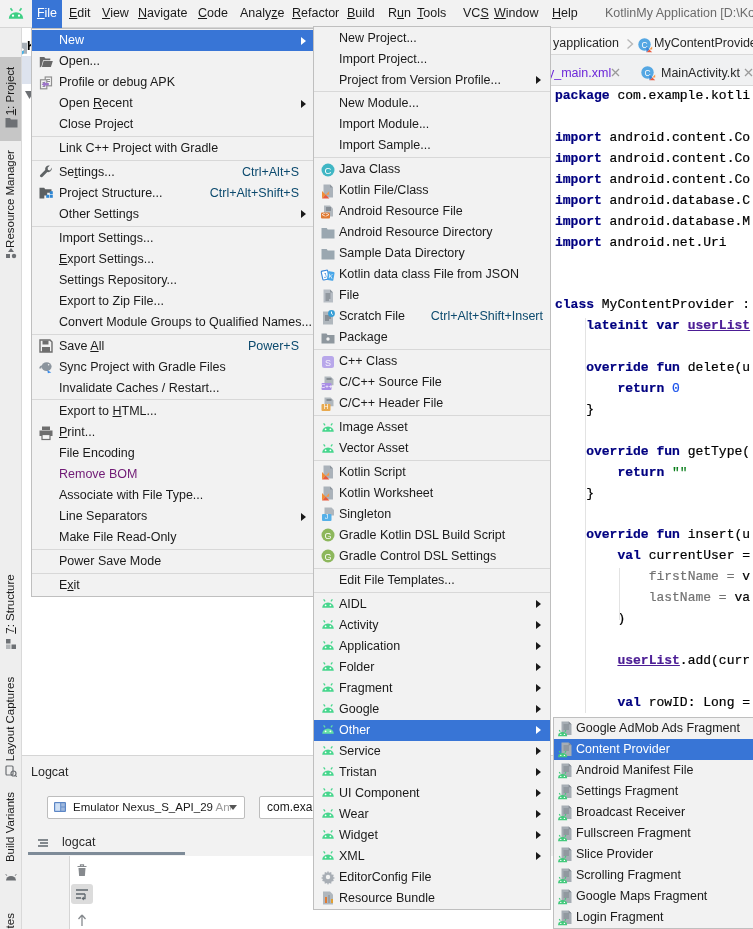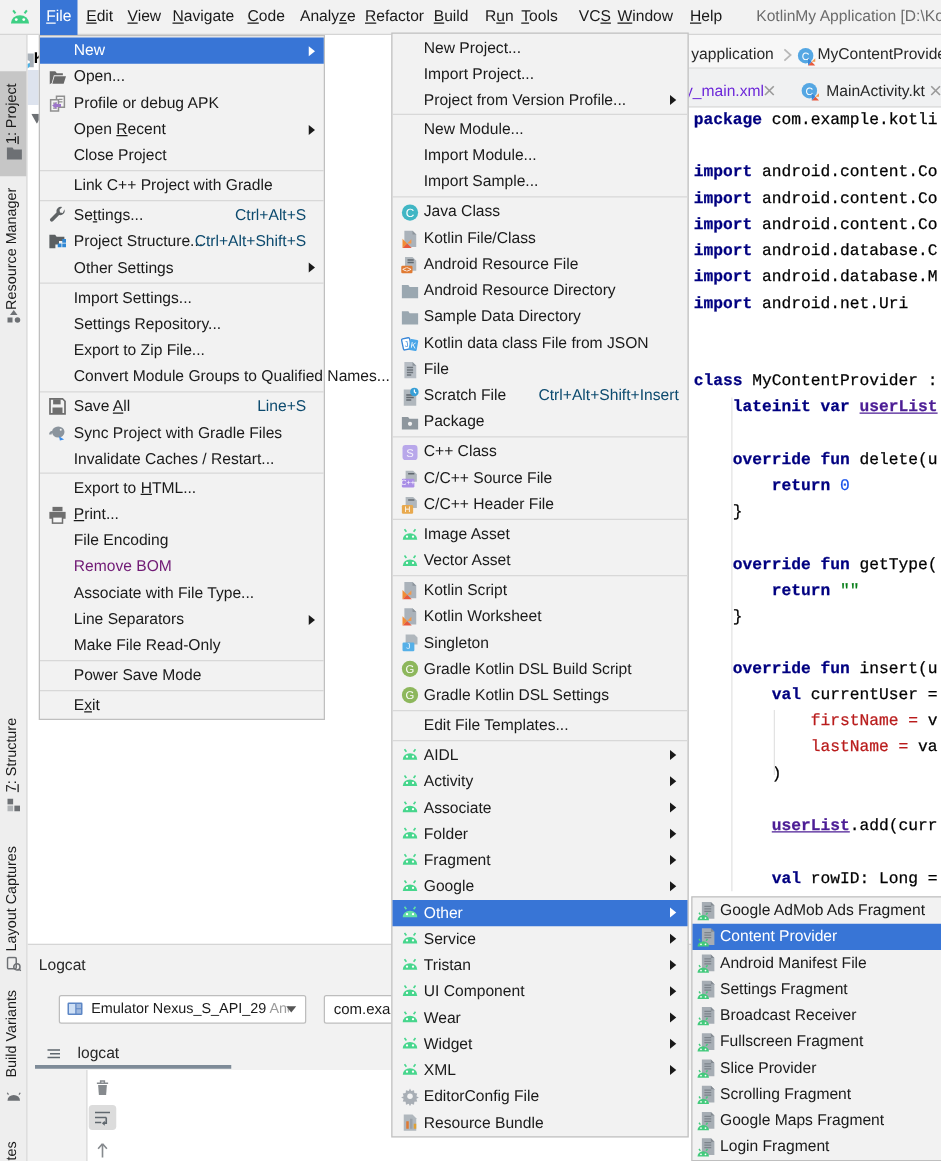--- a/index.html
+++ b/index.html
@@ -14,33 +14,33 @@
 .vtext{position:absolute;white-space:pre;font-size:11.5px;color:#1a1a1a}
 #projpanel{position:absolute;left:22px;top:28px;width:531px;height:727px;background:#fff}
 #logcat{position:absolute;left:22px;top:755px;width:531px;height:174px;background:#f2f2f2;border-top:1px solid #d5d5d5;box-sizing:border-box}
 #crumbs{position:absolute;left:313px;top:28px;width:440px;height:27px;background:#f7f7f7;border-bottom:1px solid #d9d9d9;box-sizing:border-box}
 #tabs{position:absolute;left:313px;top:55px;width:440px;height:31px;background:#f0f1f2;border-bottom:1px solid #d9d9d9;box-sizing:border-box}
 #code{position:absolute;left:555px;top:86.3px;font-family:"Liberation Mono",monospace;font-size:13px;line-height:20.9px;white-space:pre;color:#000}
 .kw{color:#000080;font-weight:bold}
 #code{-webkit-text-stroke:0.2px}
 .num{color:#1750eb}
 .str{color:#067d17}
-.na{color:#b91c1c}
+.na{color:#737373}
 .prop{color:#4c1d95;font-weight:bold;text-decoration:underline}
 .popup{position:absolute;background:#f2f2f2;border:1px solid #bfbfbf;box-sizing:border-box}
 .row{position:relative;height:21px;line-height:21px;white-space:nowrap}
 .row .lbl{position:absolute;top:0}
 .row .sc{position:absolute;top:0;color:#0c4a6e}
 .row .ic{position:absolute;top:2.5px;width:16px;height:16px}
 .row.sel{background:#3875d6;color:#fff}
 .row.dis{color:#701a75}
 .sep{height:1px;background:#d8d8d8;margin:0.95px 0}
 .arr{position:absolute;top:6.5px;width:0;height:0;border-top:4px solid transparent;border-bottom:4px solid transparent;border-left:5px solid #1a1a1a}
 .sel .arr{border-left-color:#fff}
-#filemenu{left:31px;top:28px;width:229px;padding-top:1px}
+#filemenu{left:31px;top:28px;width:283px;padding-top:1px}
 #filemenu .lbl{left:27px}
 #filemenu .ic{left:6px}
 #filemenu .sc{right:14px}
 #filemenu .arr{right:7px}
 #newmenu{left:313px;top:26px;width:238px;padding-top:0.5px}
 #newmenu .lbl{left:25px}
 #newmenu .ic{left:6px}
 #newmenu .sc{right:7px}
 #newmenu .arr{right:9px}
 #othermenu{left:553px;top:717px;width:210px;padding-top:0.4px}
@@ -310,39 +310,42 @@
     </div>
     <div class="row">
       <span class="lbl">Other Settings</span>
       <span class="arr"></span>
     </div>
     <div class="sep"></div>
     <div class="row">
       <span class="lbl">Import Settings...</span>
     </div>
     <div class="row">
+      <span class="lbl"><u>E</u>xport Settings...</span>
+    </div>
+    <div class="row">
       <span class="lbl">Settings Repository...</span>
     </div>
     <div class="row">
       <span class="lbl">Export to Zip File...</span>
     </div>
     <div class="row">
       <span class="lbl">Convert Module Groups to Qualified Names...</span>
     </div>
     <div class="sep"></div>
     <div class="row">
       <span class="ic">
         <svg width="16" height="16" viewBox="0 0 16 16" style="">
           <path d="M2 2h10l2 2v10H2z" fill="none" stroke="#6e6e6e" stroke-width="1.4"></path>
           <rect x="4.5" y="2.5" width="6" height="4" fill="#6e6e6e"></rect>
           <rect x="4" y="9" width="8" height="5" fill="#6e6e6e"></rect>
         </svg>
       </span>
       <span class="lbl">Save <u>A</u>ll</span>
-      <span class="sc">Line+S</span>
+      <span class="sc">Power+S</span>
     </div>
     <div class="row">
       <span class="ic">
         <svg width="16" height="16" viewBox="0 0 16 16" style="">
           <ellipse cx="8.6" cy="7.6" rx="5" ry="4.4" fill="#8b949d"></ellipse>
           <path d="M3.8 6.5C2.2 6.7 1.2 7.9 1.3 9.6l2-.1c0-.9.5-1.5 1.4-1.7z" fill="#8b949d"></path>
           <circle cx="10.6" cy="5.8" r="0.8" fill="#f2f2f2"></circle>
           <path d="M9.2 10.9l.7 3.4 3.4-.7z" fill="#3c8dea"></path>
         </svg>
       </span>
@@ -605,21 +608,21 @@
       </span>
       <span class="lbl">Gradle Kotlin DSL Build Script</span>
     </div>
     <div class="row">
       <span class="ic">
         <svg width="16" height="16" viewBox="0 0 16 16" style="">
           <circle cx="8" cy="8" r="6.5" fill="#8db75c"></circle>
           <text x="8" y="11.5" font-family="Liberation Sans" font-size="9" fill="#fff" text-anchor="middle">G</text>
         </svg>
       </span>
-      <span class="lbl">Gradle Kotlin DSL Settings</span>
+      <span class="lbl">Gradle Control DSL Settings</span>
     </div>
     <div class="sep"></div>
     <div class="row">
       <span class="lbl">Edit File Templates...</span>
     </div>
     <div class="sep"></div>
     <div class="row">
       <span class="ic">
         <svg width="16" height="16" viewBox="0 0 16 16" style="">
           <path d="M3.6 3.4l1.5 2M12.4 3.4l-1.5 2" stroke="#47d68d" stroke-width="1.3"></path>
@@ -645,21 +648,21 @@
     </div>
     <div class="row">
       <span class="ic">
         <svg width="16" height="16" viewBox="0 0 16 16" style="">
           <path d="M3.6 3.4l1.5 2M12.4 3.4l-1.5 2" stroke="#47d68d" stroke-width="1.3"></path>
           <path d="M2.2 11.8a5.8 5.3 0 0 1 11.6 0z" fill="#47d68d"></path>
           <circle cx="5.6" cy="9.3" r="0.9" fill="#fff"></circle>
           <circle cx="10.4" cy="9.3" r="0.9" fill="#fff"></circle>
         </svg>
       </span>
-      <span class="lbl">Associate</span>
+      <span class="lbl">Application</span>
       <span class="arr"></span>
     </div>
     <div class="row">
       <span class="ic">
         <svg width="16" height="16" viewBox="0 0 16 16" style="">
           <path d="M3.6 3.4l1.5 2M12.4 3.4l-1.5 2" stroke="#47d68d" stroke-width="1.3"></path>
           <path d="M2.2 11.8a5.8 5.3 0 0 1 11.6 0z" fill="#47d68d"></path>
           <circle cx="5.6" cy="9.3" r="0.9" fill="#fff"></circle>
           <circle cx="10.4" cy="9.3" r="0.9" fill="#fff"></circle>
         </svg>

